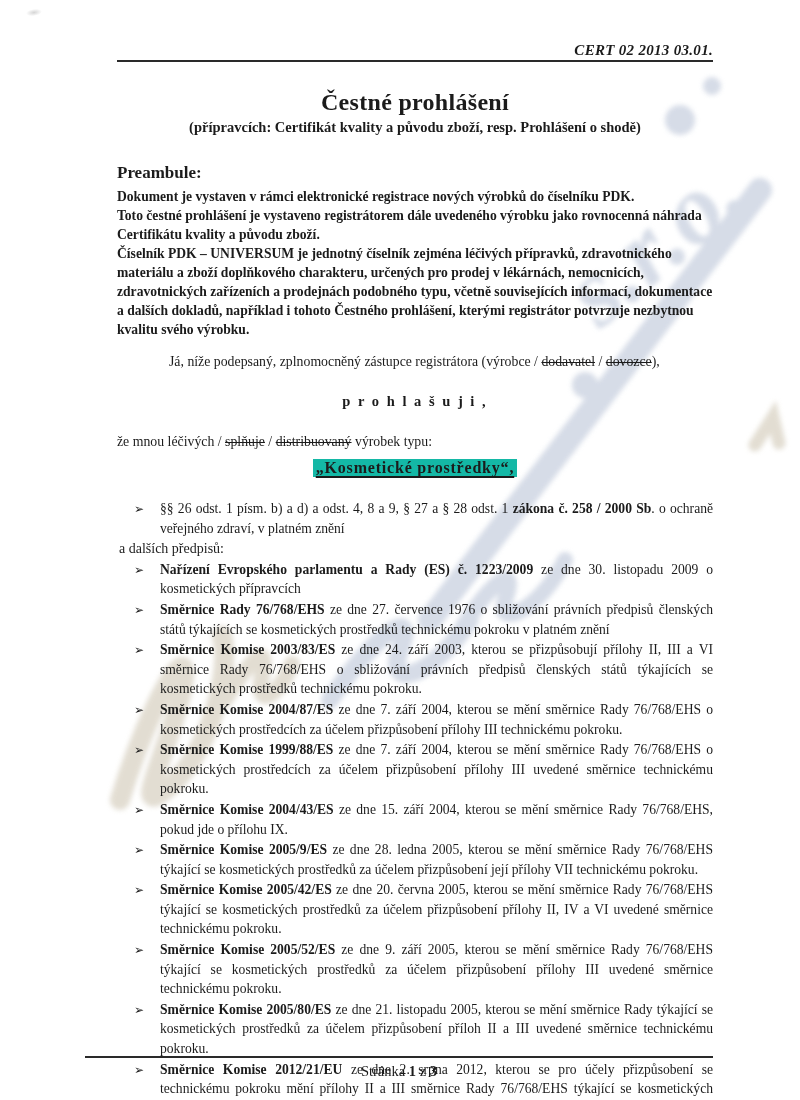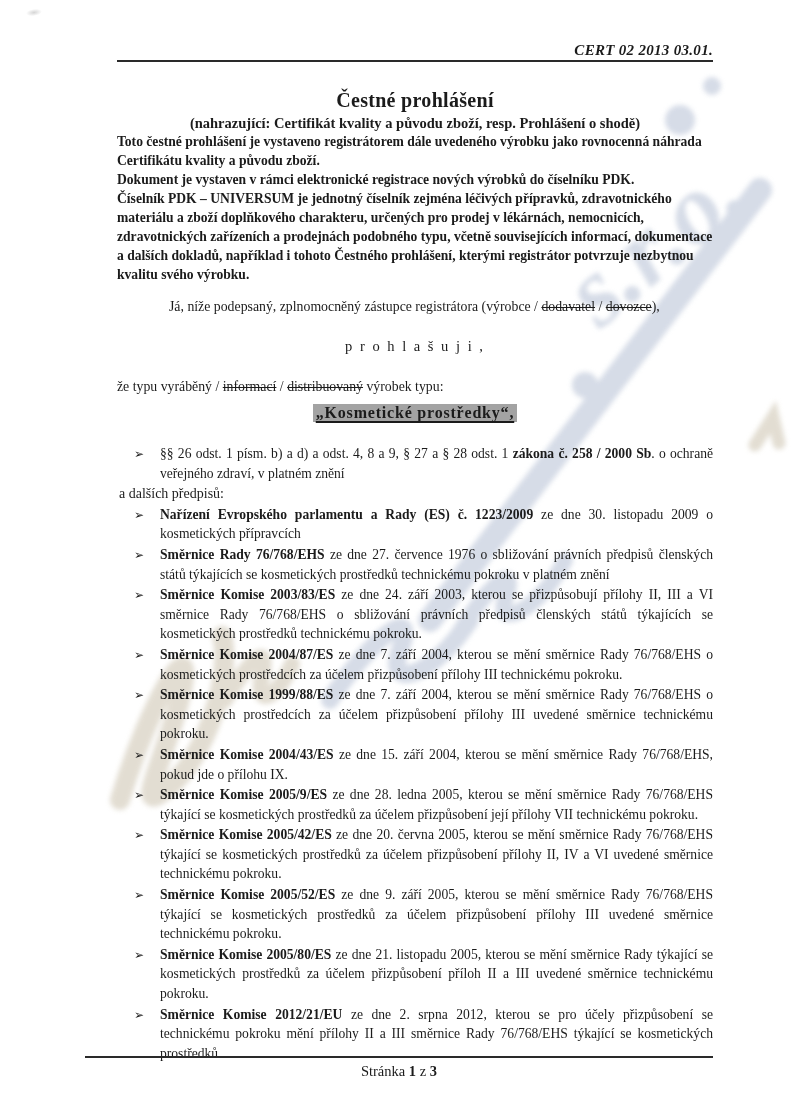--- a/index.html
+++ b/index.html
@@ -39,21 +39,21 @@
     padding-bottom:1px;
   }
   .doc-code{
     font-style:italic;
     font-weight:bold;
     font-size:15px;
     letter-spacing:.3px;
   }
   .page-title{
     text-align:center;
-    font-size:20px;
+    font-size:24px;
     font-weight:bold;
     margin:27px 0 3px 0;
     letter-spacing:.3px;
   }
   .page-subtitle{
     text-align:center;
     font-size:14.5px;
     font-weight:bold;
     margin:0 0 0 0;
   }
@@ -70,41 +70,41 @@
     margin:0;
   }
   
   .decl-intro{
     font-size:13.8px;
     margin:15px 0 0 0;
     text-indent:52px;
   }
   .declare-word{
     text-align:center;
-    font-weight:normal;
+    font-weight:bold;
     font-size:14.5px;
     letter-spacing:2px;
     margin:23px 0 0 0;
   }
   .decl-product{
     font-size:13.8px;
     margin:24px 0 0 0;
   }
   .product-type{
     text-align:center;
     margin:9px 0 0 0;
   }
   .product-type span{
     font-weight:bold;
     font-size:16px;
     letter-spacing:.8px;
     text-decoration:underline;
     text-decoration-thickness:1.5px;
     text-underline-offset:3px;
-    background:#a3a3a3;
+    background:#14b8a6;
     padding:0 3px 1px 3px;
   }
   .decl-closing{
     font-size:13.8px;
     margin:15px 0 0 0;
   }
   s{ text-decoration:line-through; text-decoration-thickness:1.4px; }
   
   .req-list{ margin-top:22px; }
   .req-item{
@@ -175,33 +175,34 @@
     </svg>
   </div>
 
   <div class="content">
 
     <div class="doc-header">
       <span class="doc-code">CERT 02 2013 03.01.</span>
     </div>
 
     <div class="page-title">Čestné prohlášení</div>
-    <div class="page-subtitle">(nahrazující: Certifikát kvality a původu zboží, resp. Prohlášení o shodě)</div>
+    <div class="page-subtitle">(přípravcích: Certifikát kvality a původu zboží, resp. Prohlášení o shodě)</div>
 
     <div class="preamble">
+      <div class="preamble-heading">Preambule:</div>
+      <p>Dokument je vystaven v rámci elektronické registrace nových výrobků do číselníku PDK.</p>
       <p>Toto čestné prohlášení je vystaveno registrátorem dále uvedeného výrobku jako rovnocenná náhrada Certifikátu kvality a původu zboží.</p>
-      <p>Dokument je vystaven v rámci elektronické registrace nových výrobků do číselníku PDK.</p>
       <p>Číselník PDK – UNIVERSUM je jednotný číselník zejména léčivých přípravků, zdravotnického materiálu a zboží doplňkového charakteru, určených pro prodej v lékárnách, nemocnicích, zdravotnických zařízeních a prodejnách podobného typu, včetně souvisejících informací, dokumentace a dalších dokladů, například i tohoto Čestného prohlášení, kterými registrátor potvrzuje nezbytnou kvalitu svého výrobku.</p>
     </div>
 
     <p class="decl-intro"><span>Já, níže podepsaný, zplnomocněný zástupce registrátora (výrobce / </span><s>dodavatel</s><span> / </span><s>dovozce</s><span>),</span></p>
 
     <p class="declare-word">p r o h l a š u j i ,</p>
 
-    <p class="decl-product"><span>že typu vyráběný / </span><s>informací</s><span> / </span><s>distribuovaný</s><span> výrobek typu:</span></p>
+    <p class="decl-product"><span>že mnou léčivých / </span><s>splňuje</s><span> / </span><s>distribuovaný</s><span> výrobek typu:</span></p>
 
     <p class="product-type"><span>„Kosmetické prostředky“,</span></p>
 
 
     <div class="req-list">
 
       <div class="req-item"><span class="bullet">➢</span><span>§§ 26 odst. 1 písm. b) a d) a odst. 4, 8 a 9, § 27 a § 28 odst. 1 </span><b>zákona č. 258 / 2000 Sb</b><span>. o ochraně veřejného zdraví, v platném znění</span></div>
 
       <div class="more-line">a dalších předpisů:</div>
 

